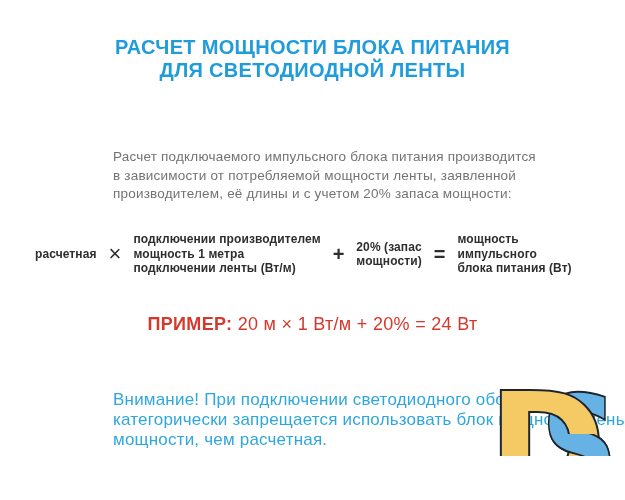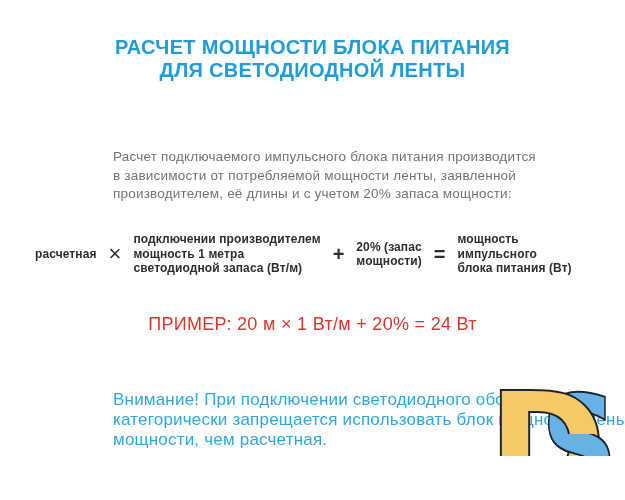--- a/index.html
+++ b/index.html
@@ -58,21 +58,21 @@
   
   .example {
     position: absolute;
     top: 314px; left: 0; right: 0;
     text-align: center;
     color: #d6382c;
     font-size: 18px;
     letter-spacing: 0.3px;
     white-space: nowrap;
   }
-  .example .example-label { font-weight: 400; margin-top: 41px; }
+  .example .example-label { font-weight: 700; margin-top: 41px; }
   .example .example-formula { font-weight: normal; }
   
   .warning {
     position: absolute;
     top: 390px; left: 113px;
     color: #2fa7de;
     font-size: 17px;
     line-height: 20px;
     letter-spacing: 0.2px;
     white-space: nowrap;
@@ -107,21 +107,21 @@
   </div>
 
   <div class="formula">
     <div class="operand">
       <div>расчетная</div>
     </div>
     <div class="op multiply">×</div>
     <div class="operand">
       <div>подключении производителем</div>
       <div>мощность 1 метра</div>
-      <div>светодиодной запаса (Вт/м)</div>
+      <div>подключении ленты (Вт/м)</div>
     </div>
     <div class="op plus">+</div>
     <div class="operand">
       <div>20% (запас</div>
       <div>мощности)</div>
     </div>
     <div class="op equals">=</div>
     <div class="operand">
       <div>мощность</div>
       <div>импульсного</div>

